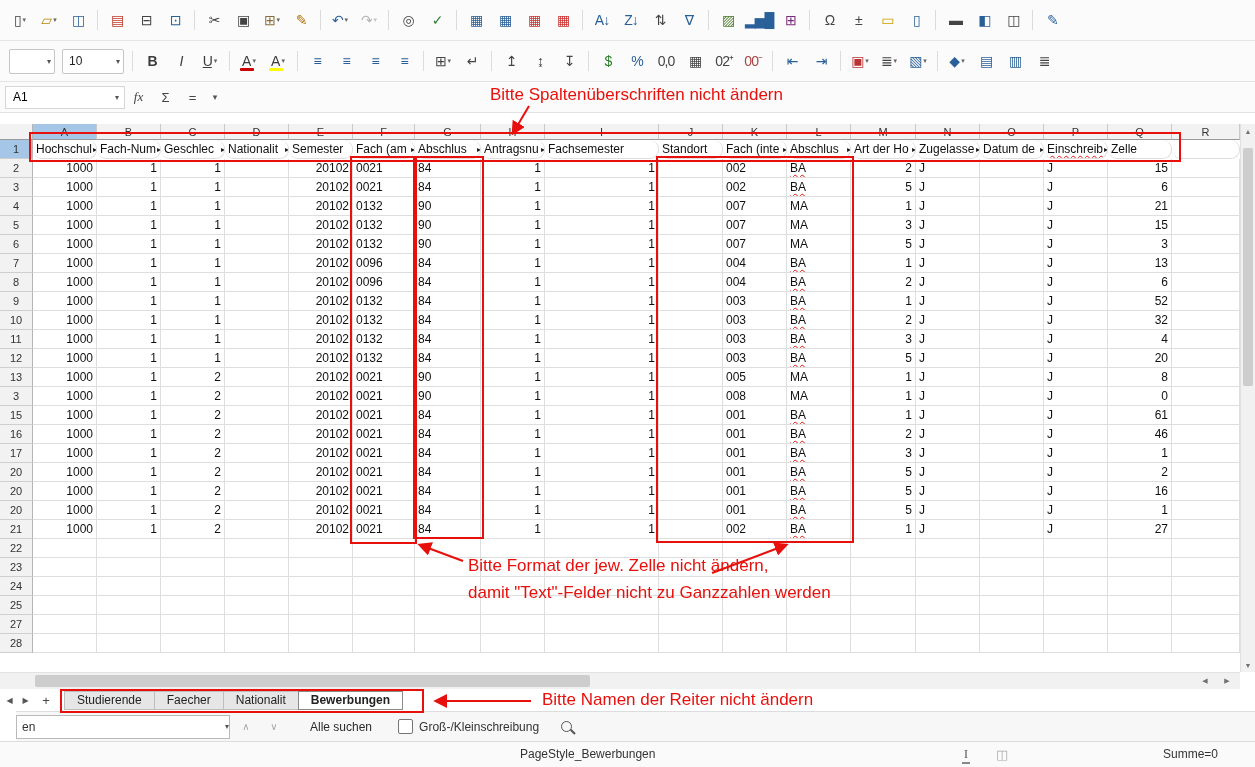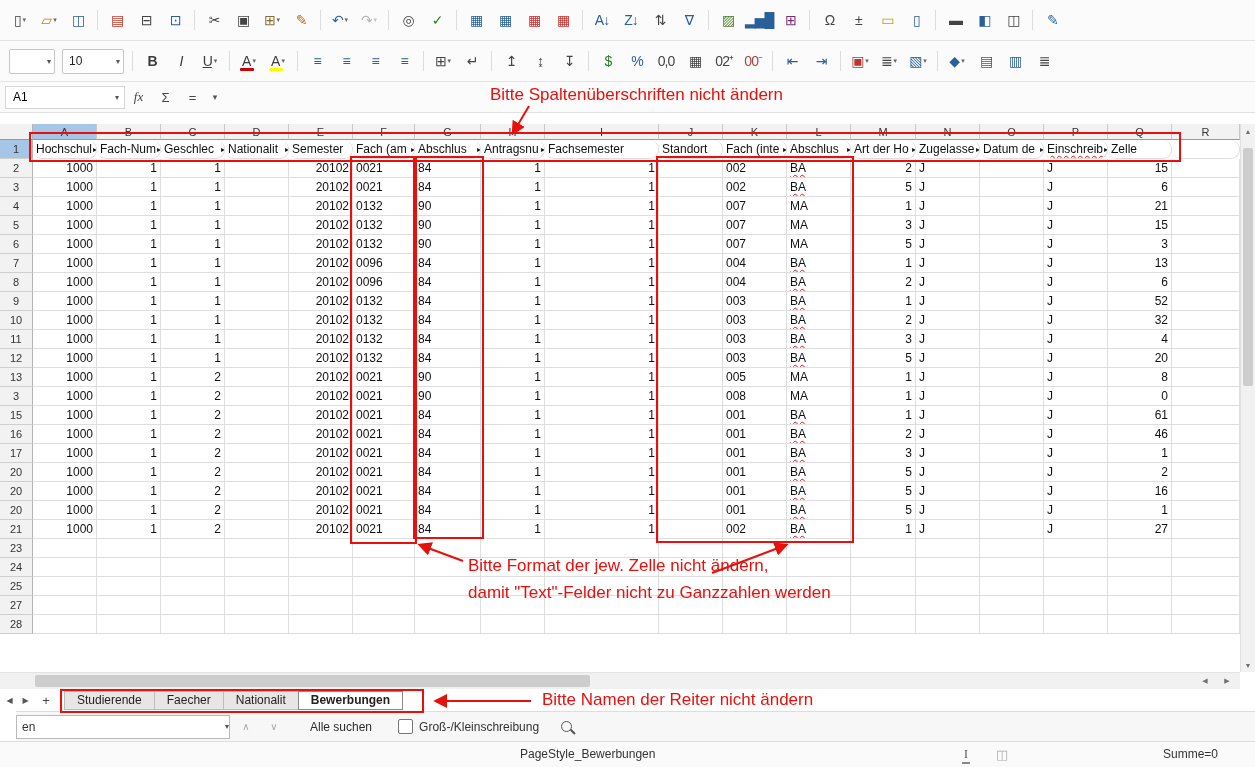--- a/index.html
+++ b/index.html
@@ -840,20 +840,41 @@
           <div class="cell al" style="width: 64px;">002</div>
           <div class="cell al sq" style="width: 64px;">BA</div>
           <div class="cell ar" style="width: 65px;">1</div>
           <div class="cell al" style="width: 64px;">J</div>
           <div class="cell al" style="width: 64px;"></div>
           <div class="cell al" style="width: 64px;">J</div>
           <div class="cell ar" style="width: 64px;">27</div>
           <div class="cell al" style="width: 68px;"></div>
         </div>
         <div class="grow">
+          <div class="rowhead">22</div>
+          <div class="cell al" style="width: 64px;"></div>
+          <div class="cell al" style="width: 64px;"></div>
+          <div class="cell al" style="width: 64px;"></div>
+          <div class="cell al" style="width: 64px;"></div>
+          <div class="cell al" style="width: 64px;"></div>
+          <div class="cell al" style="width: 62px;"></div>
+          <div class="cell al" style="width: 66px;"></div>
+          <div class="cell al" style="width: 64px;"></div>
+          <div class="cell al" style="width: 114px;"></div>
+          <div class="cell al" style="width: 64px;"></div>
+          <div class="cell al" style="width: 64px;"></div>
+          <div class="cell al" style="width: 64px;"></div>
+          <div class="cell al" style="width: 65px;"></div>
+          <div class="cell al" style="width: 64px;"></div>
+          <div class="cell al" style="width: 64px;"></div>
+          <div class="cell al" style="width: 64px;"></div>
+          <div class="cell al" style="width: 64px;"></div>
+          <div class="cell al" style="width: 68px;"></div>
+        </div>
+        <div class="grow">
           <div class="rowhead">23</div>
           <div class="cell al" style="width: 64px;"></div>
           <div class="cell al" style="width: 64px;"></div>
           <div class="cell al" style="width: 64px;"></div>
           <div class="cell al" style="width: 64px;"></div>
           <div class="cell al" style="width: 64px;"></div>
           <div class="cell al" style="width: 62px;"></div>
           <div class="cell al" style="width: 66px;"></div>
           <div class="cell al" style="width: 64px;"></div>
           <div class="cell al" style="width: 114px;"></div>

